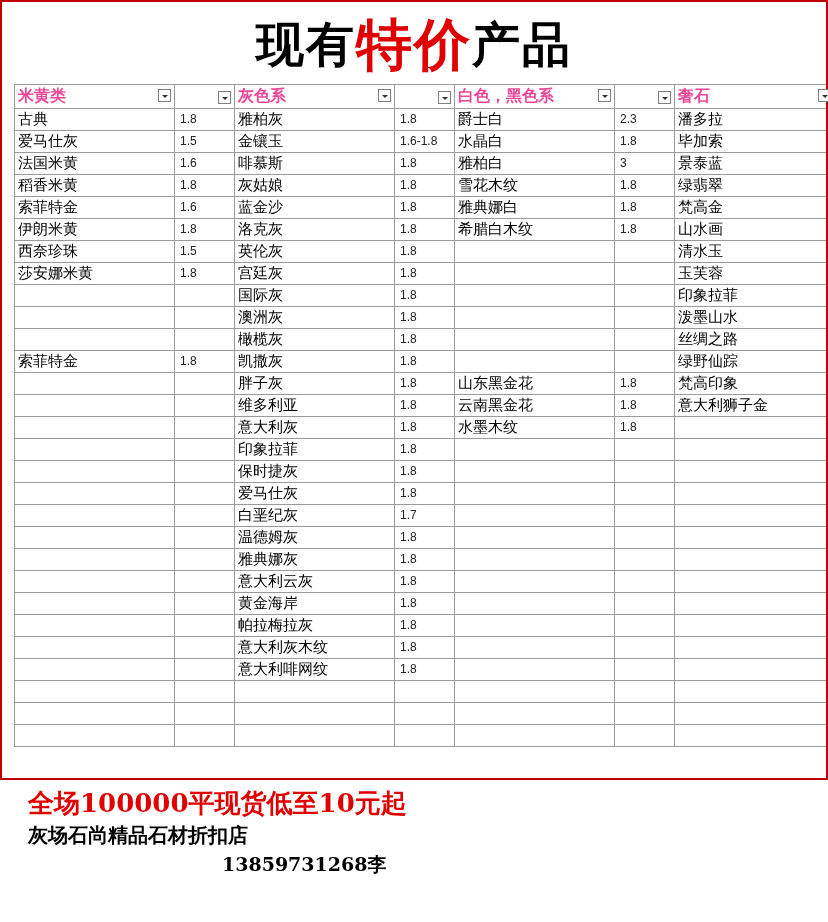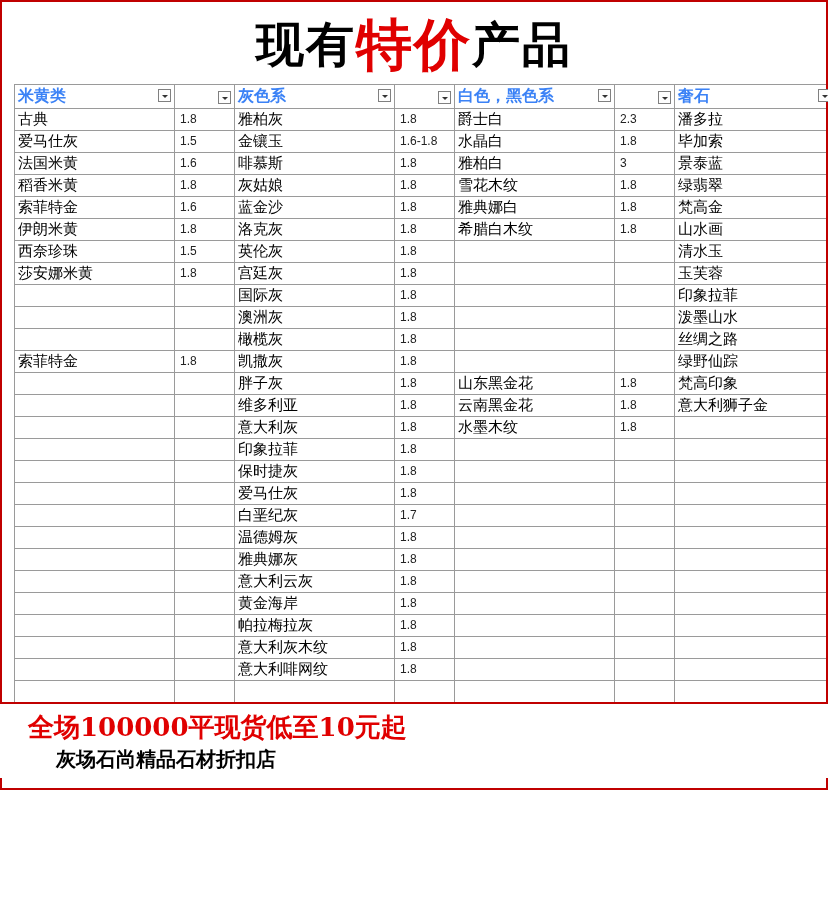--- a/index.html
+++ b/index.html
@@ -10,21 +10,21 @@
   body {
     width: 828px;
     height: 922px;
     font-family: "Liberation Sans", sans-serif;
     color: #000;
     overflow: hidden;
   }
   .page {
     position: relative;
     width: 828px;
-    height: 790px;
+    height: 882px;
     box-sizing: border-box;
   }
   
   .title-bar {
     text-align: center;
     padding: 14px 0 6px 0;
   }
   .title-bar .t {
     font-family: "DejaVu Serif", serif;
     font-weight: bold;
@@ -57,21 +57,21 @@
   .sheet td.num {
     font-family: "Liberation Sans", sans-serif;
     font-size: 12px;
     color: #222;
     padding-left: 5px;
   }
   .sheet tr.hdr td {
     height: 23px;
   }
   .hdr .hcell {
-    color: #3b82f6;
+    color: #ec4899;
     font-weight: bold;
     font-size: 16px;
     font-family: "DejaVu Serif", serif;
     margin-top: 15px;
   }
   .filter-btn {
     float: right;
     width: 13px;
     height: 13px;
     margin-top: 3px;
@@ -89,40 +89,39 @@
     border-right: 3px solid transparent;
     border-top: 3px solid #333;
   }
   .col-name { width: 160px; }
   .col-price { width: 60px; }
   
   .footer {
     position: absolute;
     left: 0;
     right: 0;
-    bottom: 12px;
+    bottom: 0;
     border-top: 2px solid #c00000;
     padding: 6px 0 4px 0;
     background: #fff;
   }
   .footer .line1 {
     font-family: "DejaVu Serif", serif;
     font-weight: bold;
     font-size: 26px;
     color: #e00000;
     padding-left: 28px;
     line-height: 34px;
   }
   .footer .line2 {
     font-family: "DejaVu Serif", serif;
     font-weight: bold;
     font-size: 20px;
     padding-left: 28px;
     line-height: 30px;
-    margin-left: 28px;
   }
   .footer .line3, .footer .line4 {
     font-family: "DejaVu Serif", serif;
     font-weight: bold;
     font-size: 19px;
     padding-left: 222px;
     line-height: 28px;
   }
   .footer .line5 {
     font-family: "DejaVu Serif", serif;
@@ -430,14 +429,15 @@
           <td></td>
           <td class="num"></td>
           <td></td>
         </tr>
       </tbody>
   </table>
 
   <div class="footer">
     <div class="line1">全场100000平现货低至10元起</div>
     <div class="line2">灰场石尚精品石材折扣店</div>
+    <div class="line3">13859731268李</div>
   </div>
 </div>
 
 </body></html>

